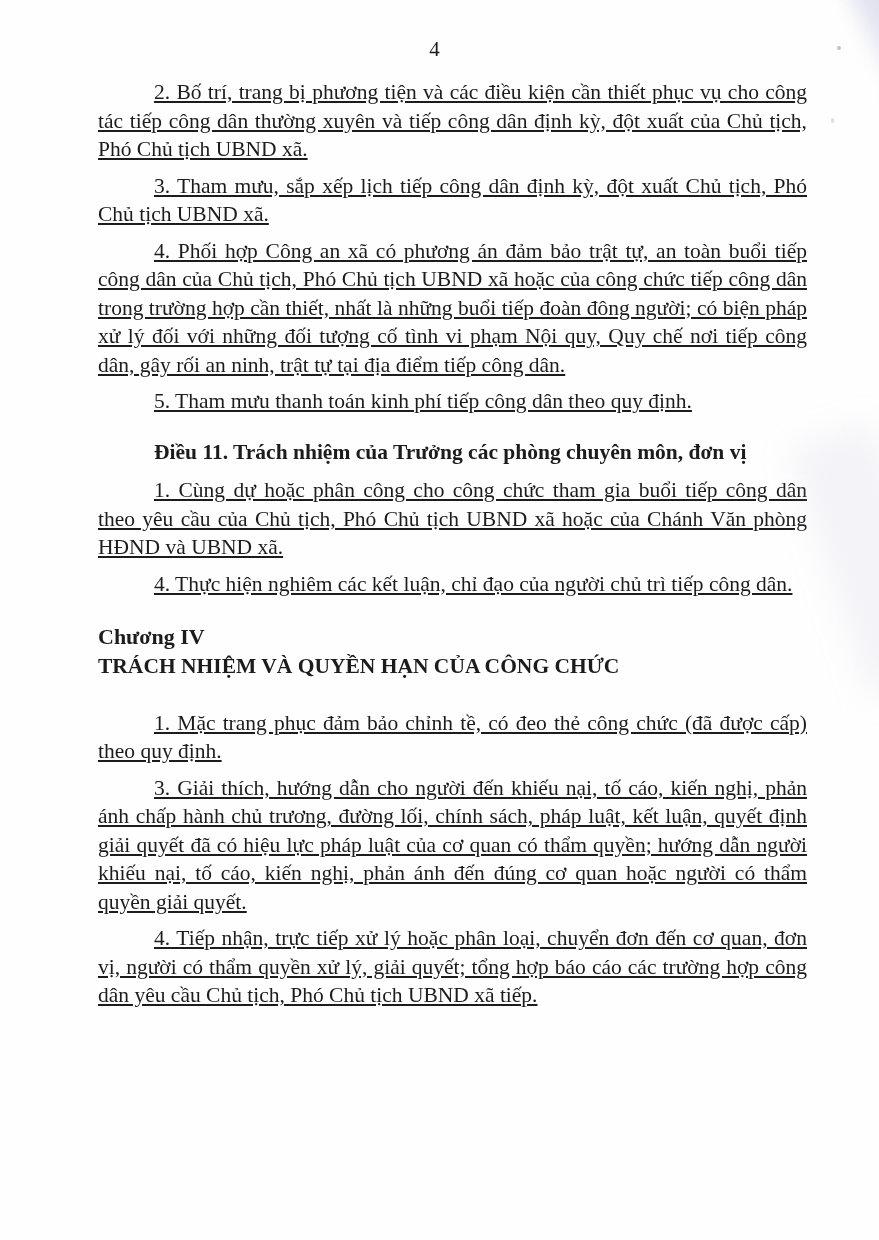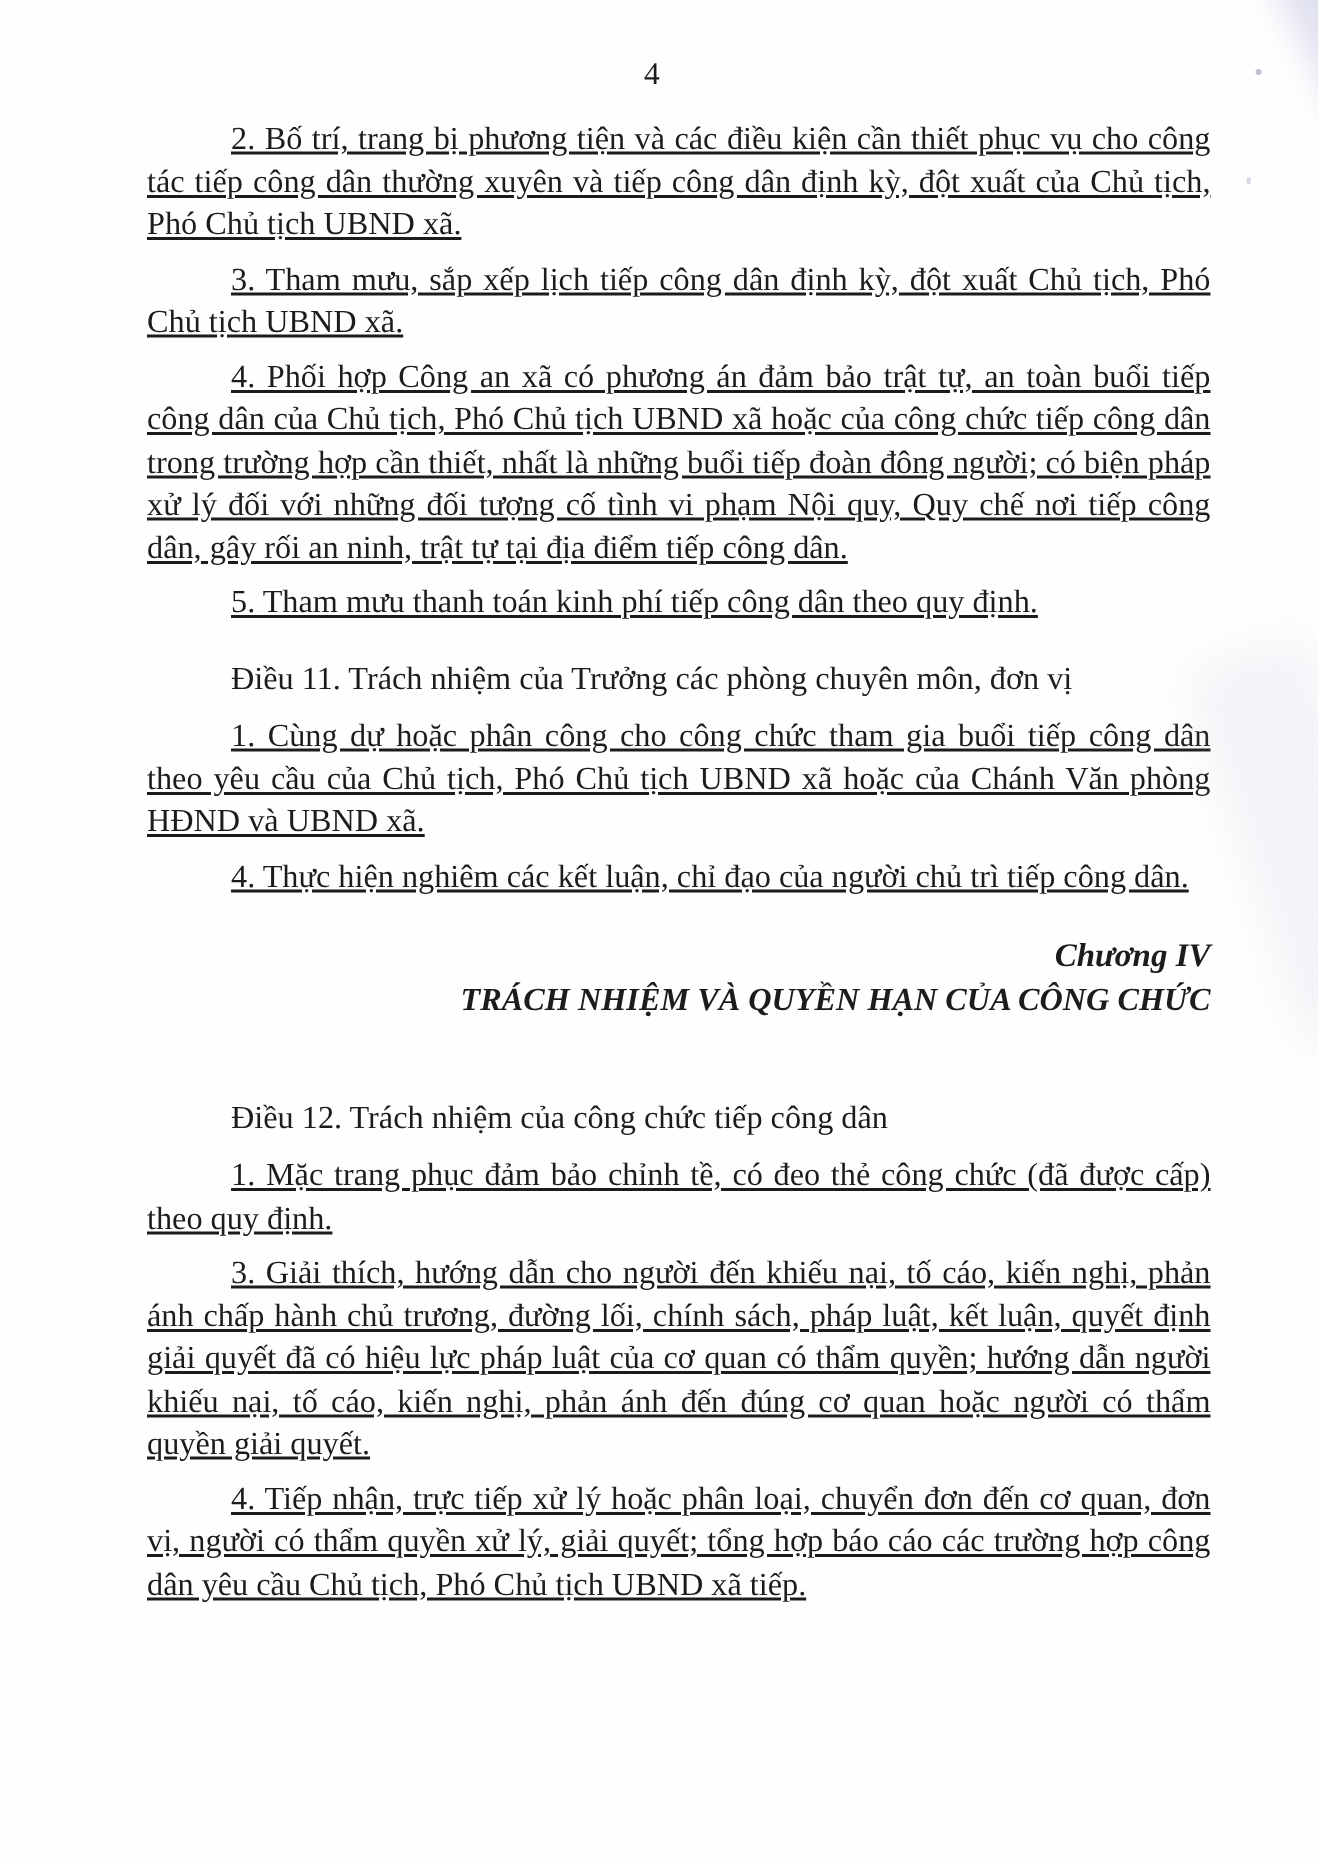--- a/index.html
+++ b/index.html
@@ -63,27 +63,26 @@
     font-size:21.5px;
     line-height:28.5px;
     text-align:justify;
     text-indent:56px;
     text-decoration:underline;
   }
   .article-heading{
     margin:22px 0 10px 0;
     font-size:21.5px;
     line-height:28.5px;
-    font-weight:normal;
+    font-weight:bold;
     text-indent:56px;
   }
   .chapter{
-    text-align:right;
+    text-align:left;
     margin:24px 0 18px 0;
-    font-style:italic;
   }
   .chapter-label{
     font-size:22px;
     line-height:30px;
     font-weight:bold;
     margin:0;
   }
   .chapter-line{
     font-size:21.5px;
     line-height:28.5px;
@@ -114,19 +113,18 @@
     <p class="article-heading">Điều 11. Trách nhiệm của Trưởng các phòng chuyên môn, đơn vị</p>
     <p class="para">1. Cùng dự hoặc phân công cho công chức tham gia buổi tiếp công dân theo yêu cầu của Chủ tịch, Phó Chủ tịch UBND xã hoặc của Chánh Văn phòng HĐND và UBND xã.</p>
     <p class="para">4. Thực hiện nghiêm các kết luận, chỉ đạo của người chủ trì tiếp công dân.</p>
 
     <div class="chapter">
       <p class="chapter-label">Chương IV</p>
       <p class="chapter-line">TRÁCH NHIỆM VÀ QUYỀN HẠN CỦA CÔNG CHỨC</p>
     </div>
     <div class="spacer-after-chapter"></div>
 
-    <p class="article-heading">Điều 12. Trách nhiệm của công chức tiếp công dân</p>
     <p class="para">1. Mặc trang phục đảm bảo chỉnh tề, có đeo thẻ công chức (đã được cấp) theo quy định.</p>
     <p class="para">3. Giải thích, hướng dẫn cho người đến khiếu nại, tố cáo, kiến nghị, phản ánh chấp hành chủ trương, đường lối, chính sách, pháp luật, kết luận, quyết định giải quyết đã có hiệu lực pháp luật của cơ quan có thẩm quyền; hướng dẫn người khiếu nại, tố cáo, kiến nghị, phản ánh đến đúng cơ quan hoặc người có thẩm quyền giải quyết.</p>
     <p class="para">4. Tiếp nhận, trực tiếp xử lý hoặc phân loại, chuyển đơn đến cơ quan, đơn vị, người có thẩm quyền xử lý, giải quyết; tổng hợp báo cáo các trường hợp công dân yêu cầu Chủ tịch, Phó Chủ tịch UBND xã tiếp.</p>
 
   </div>
 </div>
 
 </body></html>

